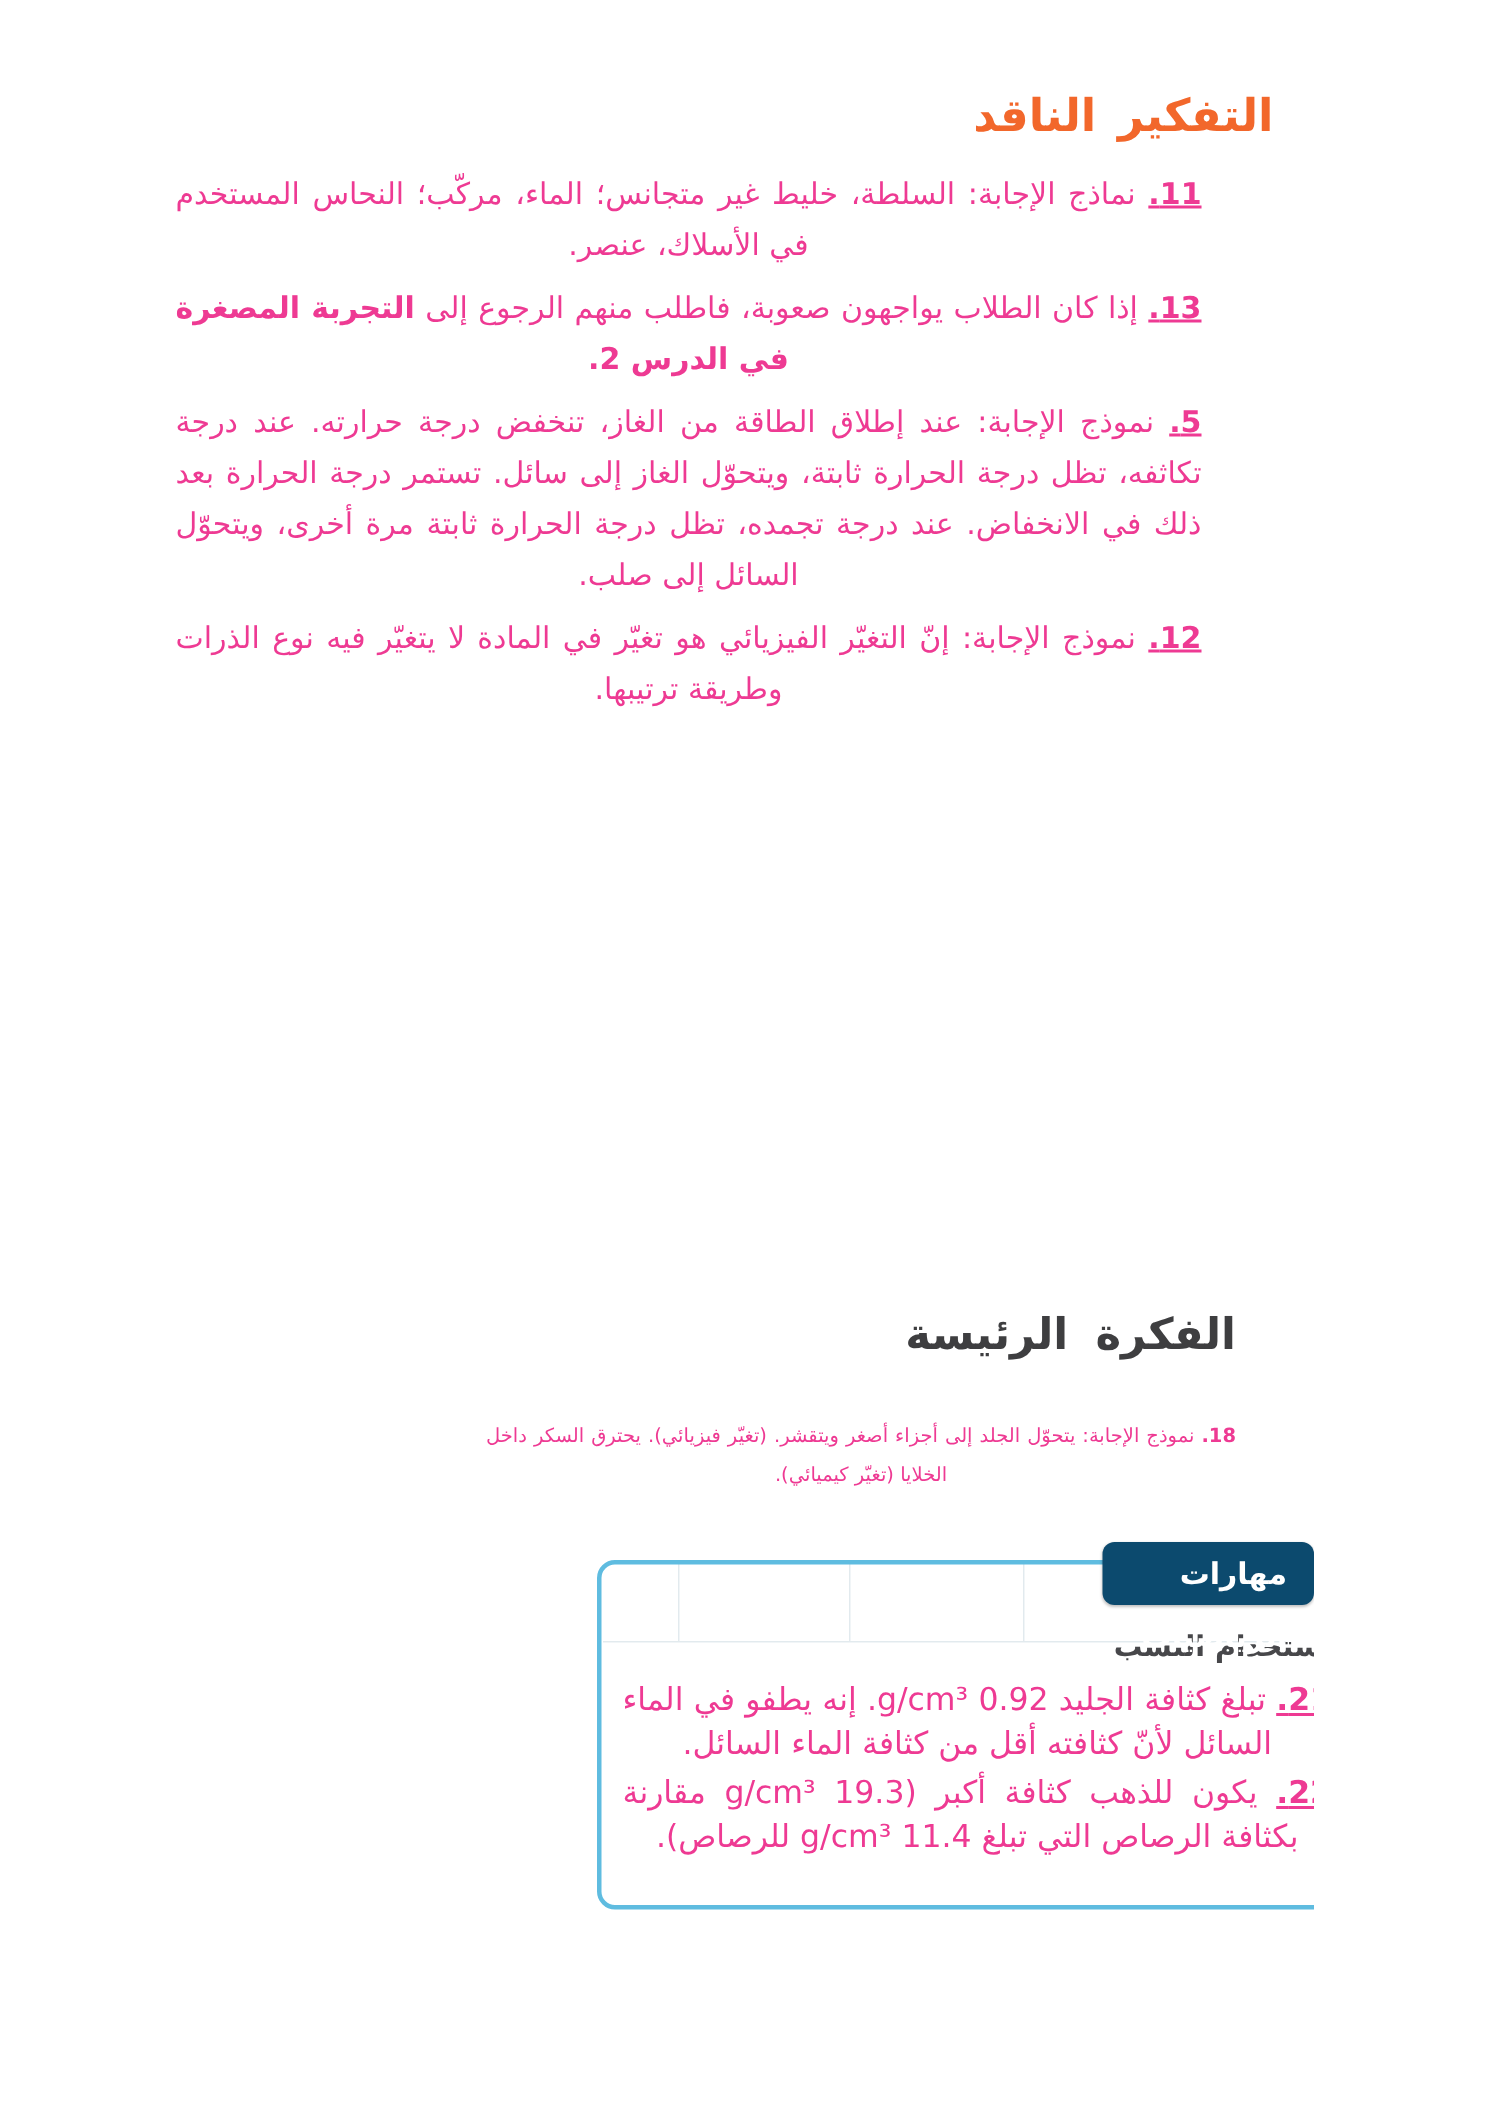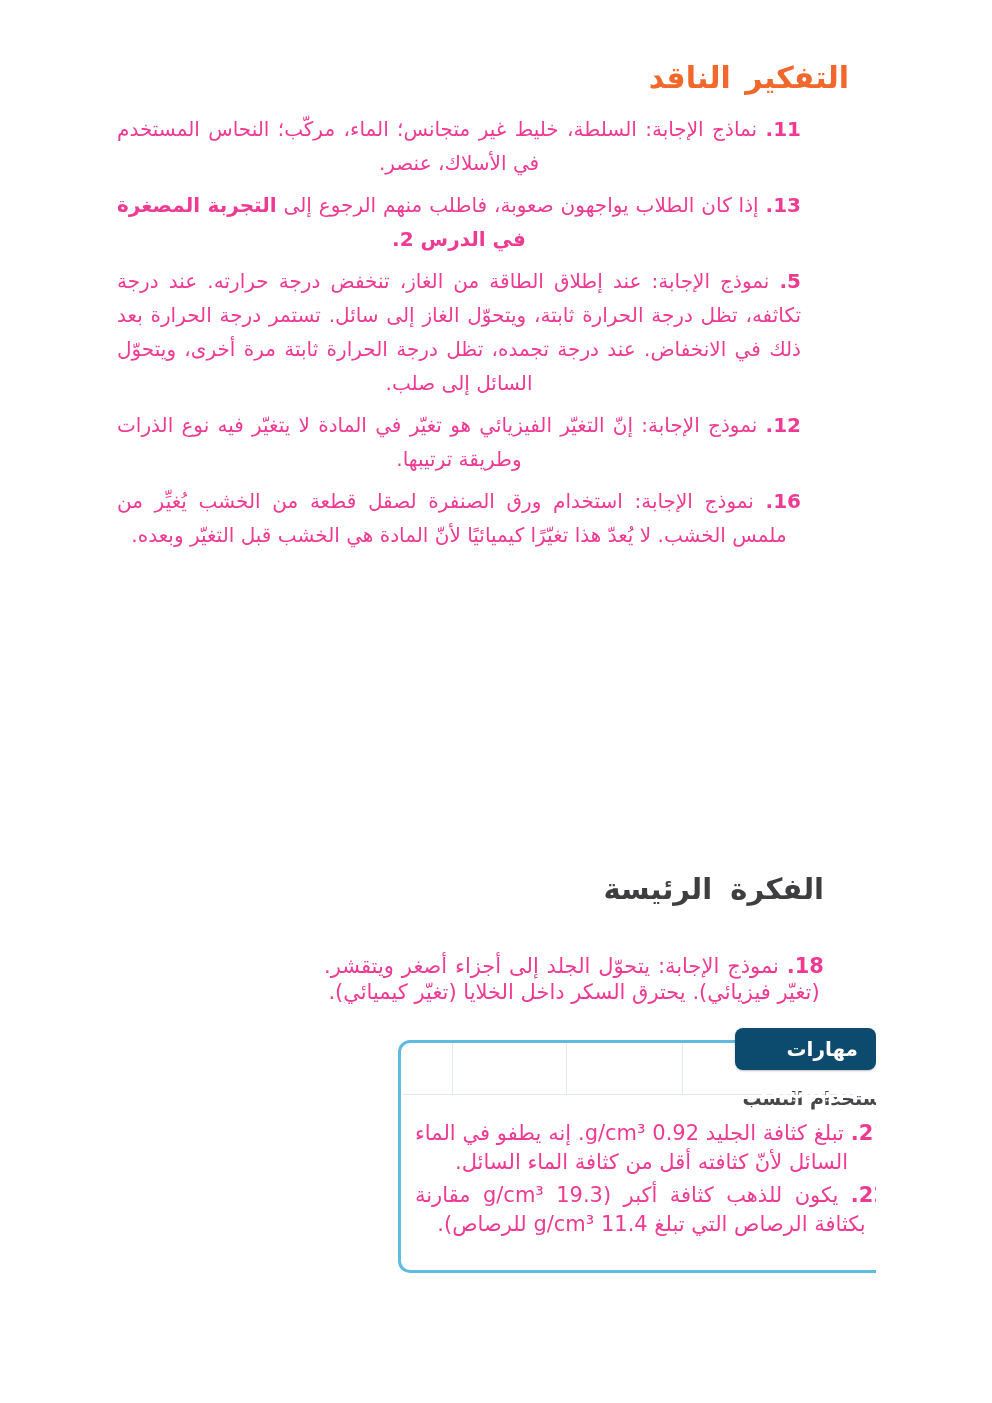--- a/index.html
+++ b/index.html
@@ -27,27 +27,27 @@
   
   .answers{
     position:absolute;top:112px;right:75px;width:684px;
     direction:rtl;
   }
   .item{
     color:#EE3A93;font-size:20px;line-height:34px;
     text-align:justify;text-align-last:center;
     margin:0 0 8px 0;
   }
-  .item .num{font-weight:bold;}
+  .item .num{font-weight:bold;text-decoration:underline;}
   .item .bold-tail{font-weight:bold;}
 
   
   .item18{
     position:absolute;top:932px;right:52px;width:500px;
-    direction:rtl;color:#EE3A93;font-size:21px;line-height:26px;
+    direction:rtl;color:#EE3A93;font-size:13px;line-height:26px;
     text-align:justify;text-align-last:center;
   }
   .item18 .num{font-weight:bold;}
 
   
   .mathbox{
     position:absolute;left:398px;top:1040px;width:513px;height:233px;
     border:3px solid #5FBCE0;border-radius:12px;background:transparent;
     box-sizing:border-box;overflow:hidden;
   }
@@ -75,21 +75,20 @@
 
 <div class="page">
 
   <div class="h-critical">التفكير الناقد</div>
 
   <div class="answers">
     <p class="item"><span class="num">11.</span> <span>نماذج الإجابة: السلطة، خليط غير متجانس؛ الماء، مركّب؛ النحاس المستخدم في الأسلاك، عنصر.</span></p>
     <p class="item"><span class="num">13.</span> <span>إذا كان الطلاب يواجهون صعوبة، فاطلب منهم الرجوع إلى</span> <span class="bold-tail">التجربة المصغرة في الدرس 2.</span></p>
     <p class="item"><span class="num">5.</span> <span>نموذج الإجابة: عند إطلاق الطاقة من الغاز، تنخفض درجة حرارته. عند درجة تكاثفه، تظل درجة الحرارة ثابتة، ويتحوّل الغاز إلى سائل. تستمر درجة الحرارة بعد ذلك في الانخفاض. عند درجة تجمده، تظل درجة الحرارة ثابتة مرة أخرى، ويتحوّل السائل إلى صلب.</span></p>
     <p class="item"><span class="num">12.</span> <span>نموذج الإجابة: إنّ التغيّر الفيزيائي هو تغيّر في المادة لا يتغيّر فيه نوع الذرات وطريقة ترتيبها.</span></p>
-    <p class="item"><span class="num">16.</span> <span>نموذج الإجابة: استخدام ورق الصنفرة لصقل قطعة من الخشب يُغيِّر من ملمس الخشب. لا يُعدّ هذا تغيّرًا كيميائيًا لأنّ المادة هي الخشب قبل التغيّر وبعده.</span></p>
   </div>
 
   <div class="h-main">الفكرة الرئيسة</div>
   <div class="main-icon"></div>
 
   <p class="item18"><span class="num">18.</span> <span>نموذج الإجابة: يتحوّل الجلد إلى أجزاء أصغر ويتقشر. (تغيّر فيزيائي). يحترق السكر داخل الخلايا (تغيّر كيميائي).</span></p>
 
   <div class="gridline gl-h" style="left:402px;top:1094px;width:455px;"></div>
   <div class="gridline gl-v" style="left:452px;top:1042px;height:52px;"></div>
   <div class="gridline gl-v" style="left:566px;top:1042px;height:52px;"></div>

